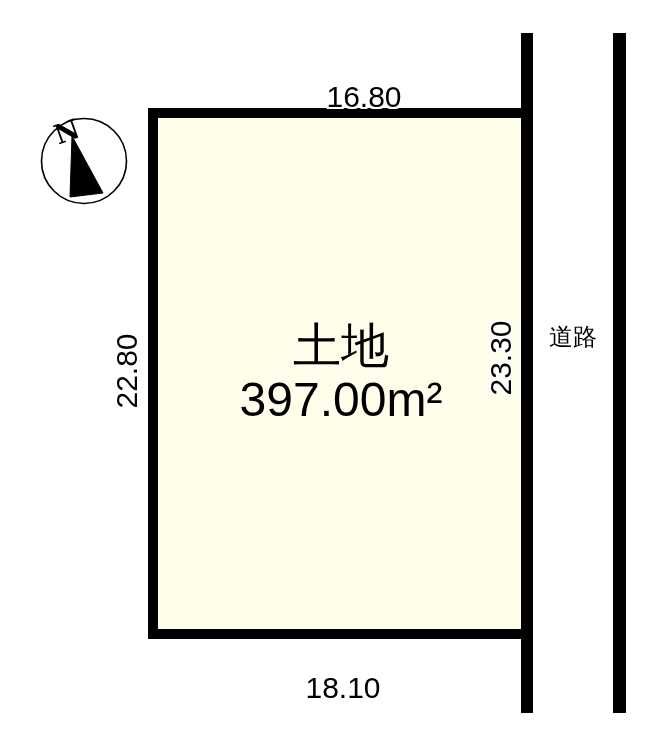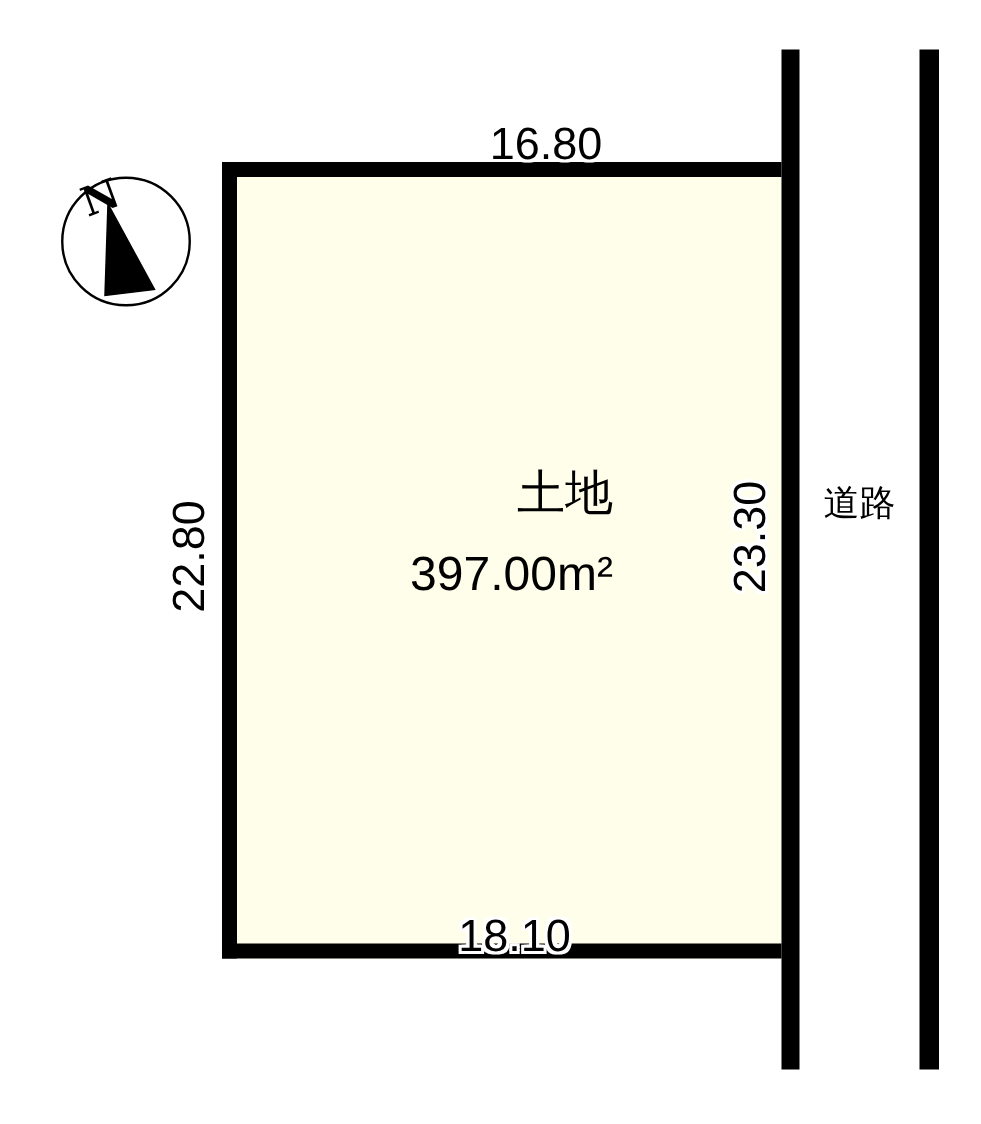--- a/index.html
+++ b/index.html
@@ -51,30 +51,30 @@
     font-size: 30px;
     line-height: 30px;
     white-space: nowrap;
     color: var(--text);
     text-shadow:
       -2px -2px 0 var(--halo),  0 -2px 0 var(--halo),  2px -2px 0 var(--halo),
       -2px  0   0 var(--halo),                          2px  0   0 var(--halo),
       -2px  2px 0 var(--halo),  0  2px 0 var(--halo),  2px  2px 0 var(--halo);
   }
   .dim-top    { left: 364px; top: 97px;  transform: translate(-50%,-50%); }
-  .dim-bottom { left: 343px; top: 625px; transform: translate(-50%,-50%); }
+  .dim-bottom { left: 343px; top: 688px; transform: translate(-50%,-50%); }
   .dim-left   { left: 127px; top: 371px; transform: translate(-50%,-50%) rotate(-90deg); }
   .dim-right  { left: 501px; top: 358px; transform: translate(-50%,-50%) rotate(-90deg); }
   
   .plot-label {
     position: absolute;
-    left: 341px; top: 355px;
+    left: 341px; top: 373px;
     transform: translate(-50%,-50%);
-    text-align: right;
-    font-size: 32px;
+    text-align: center;
+    font-size: 48px;
     line-height: 54px;
     white-space: nowrap;
   }
   
   .road-label {
     position: absolute;
     left: 573px; top: 336px;
     transform: translate(-50%,-50%);
     text-align: center;
     font-size: 24px;

